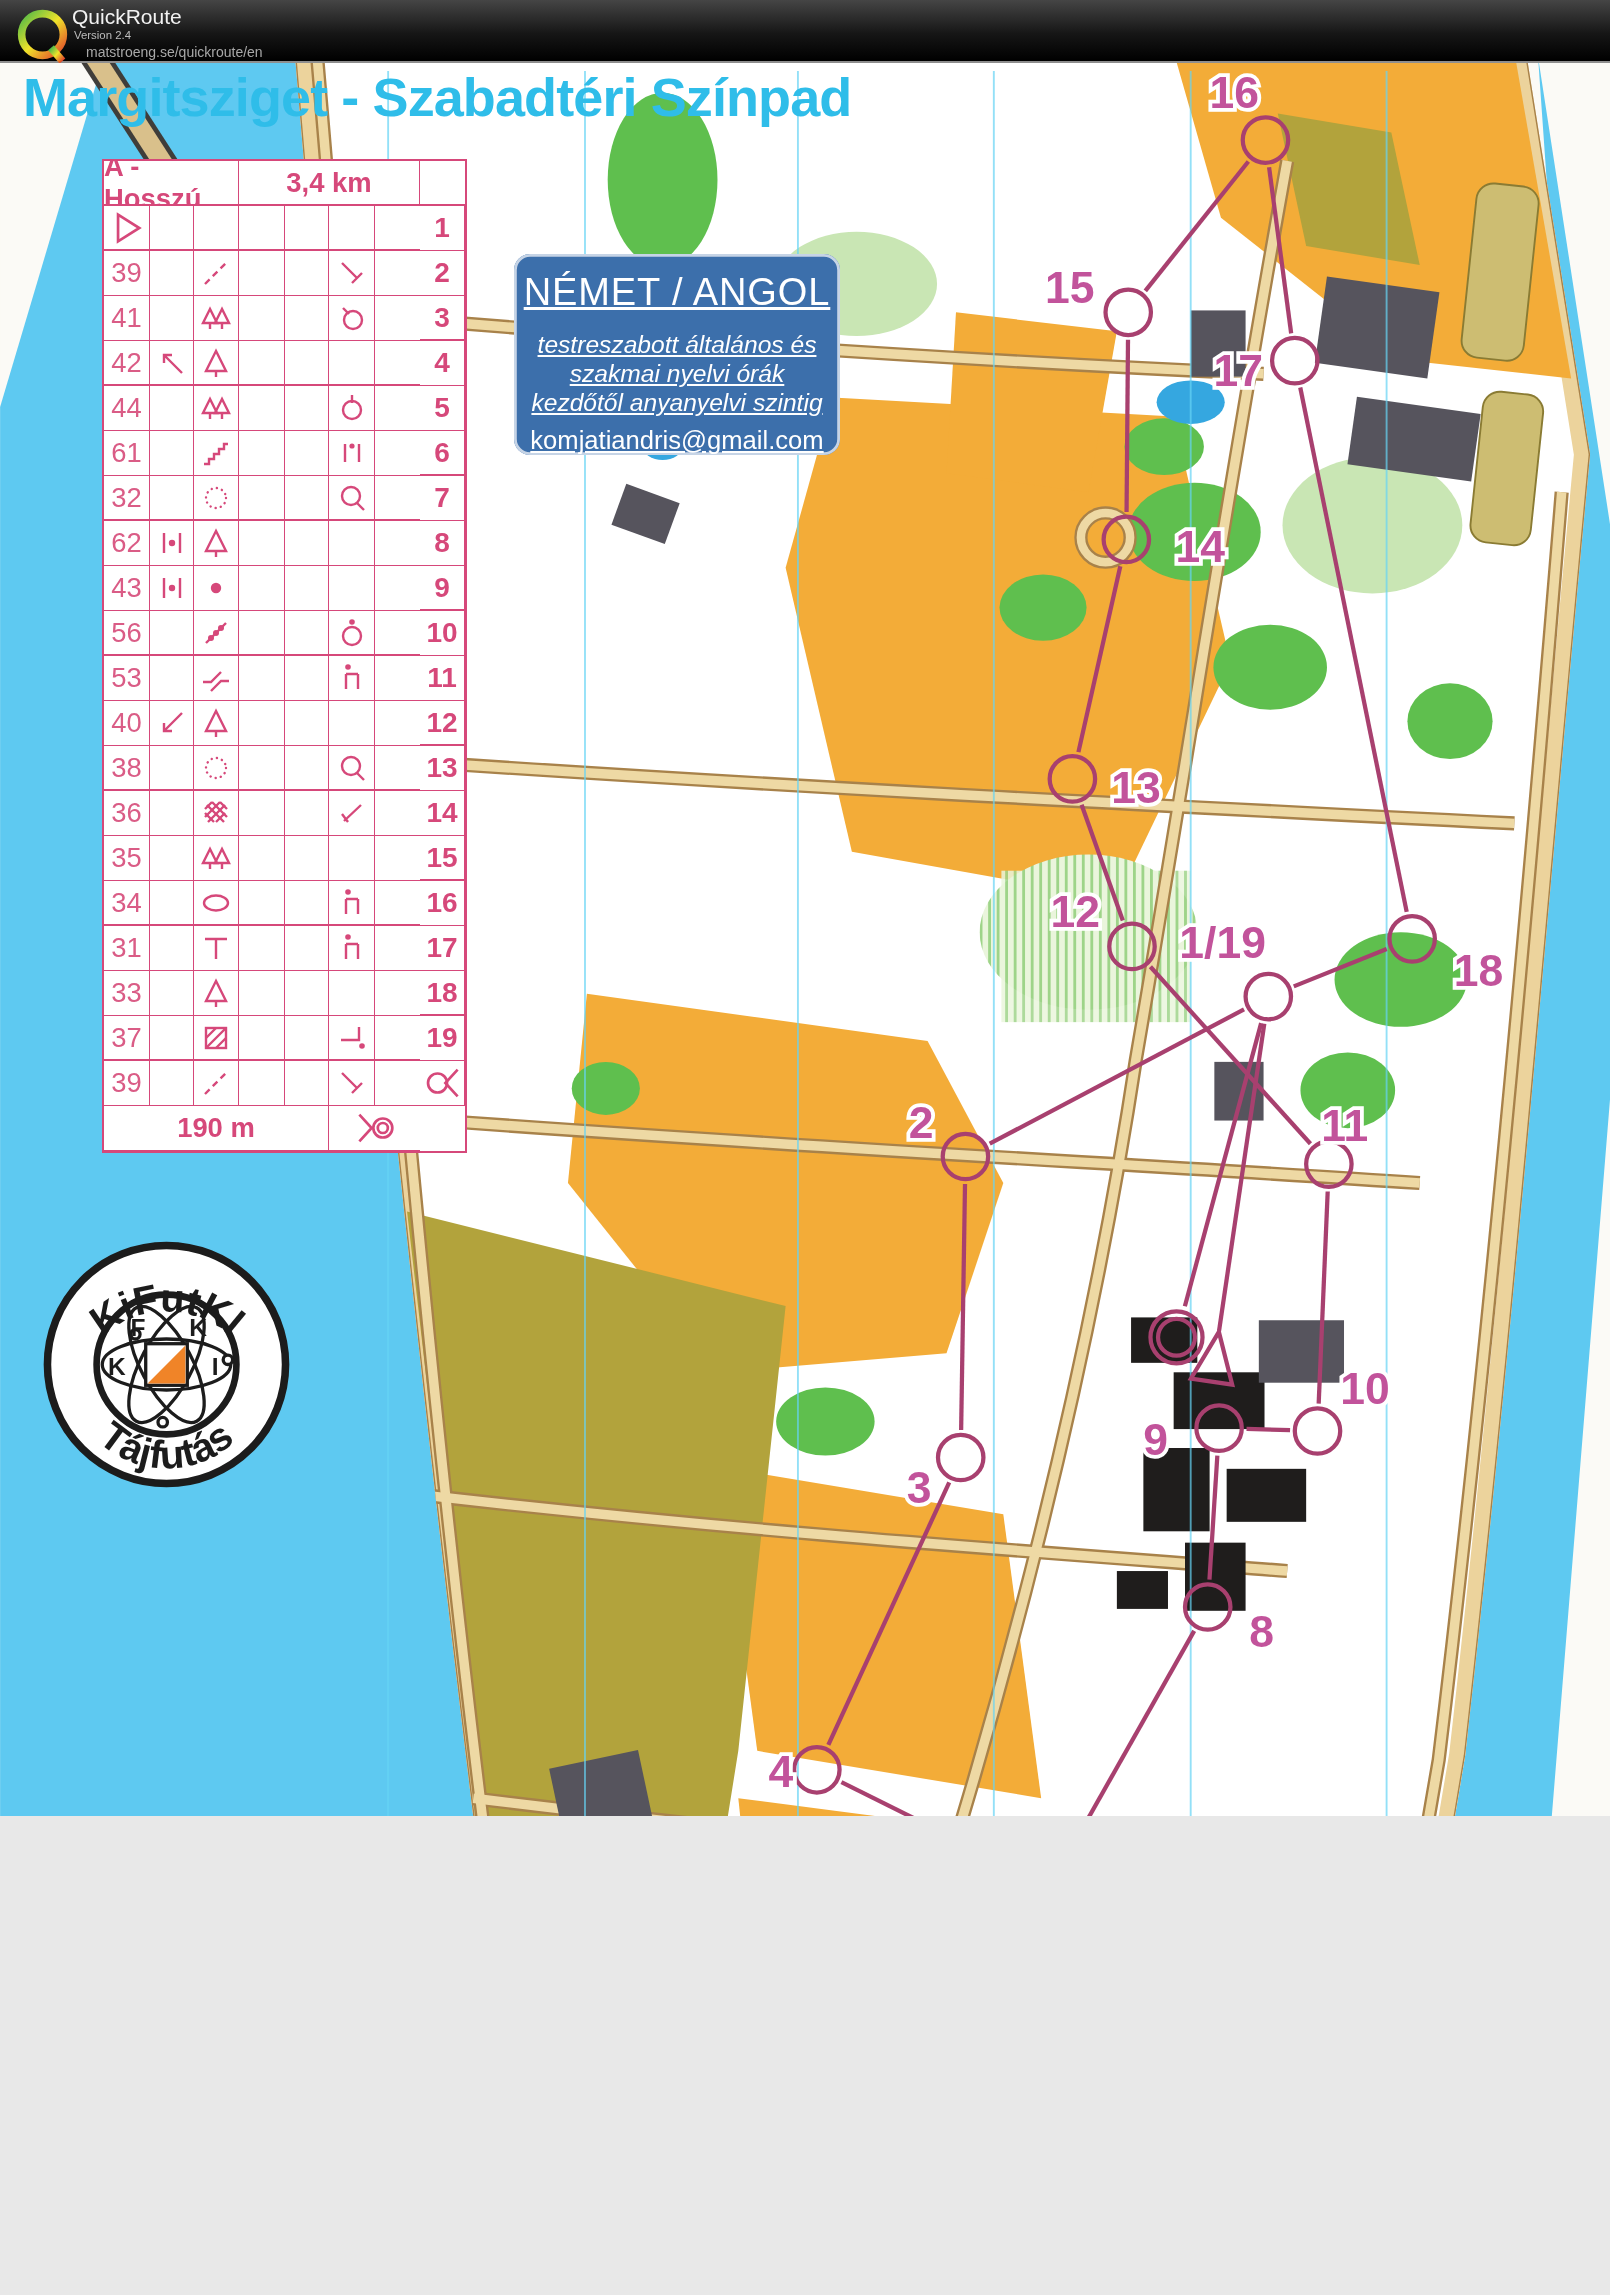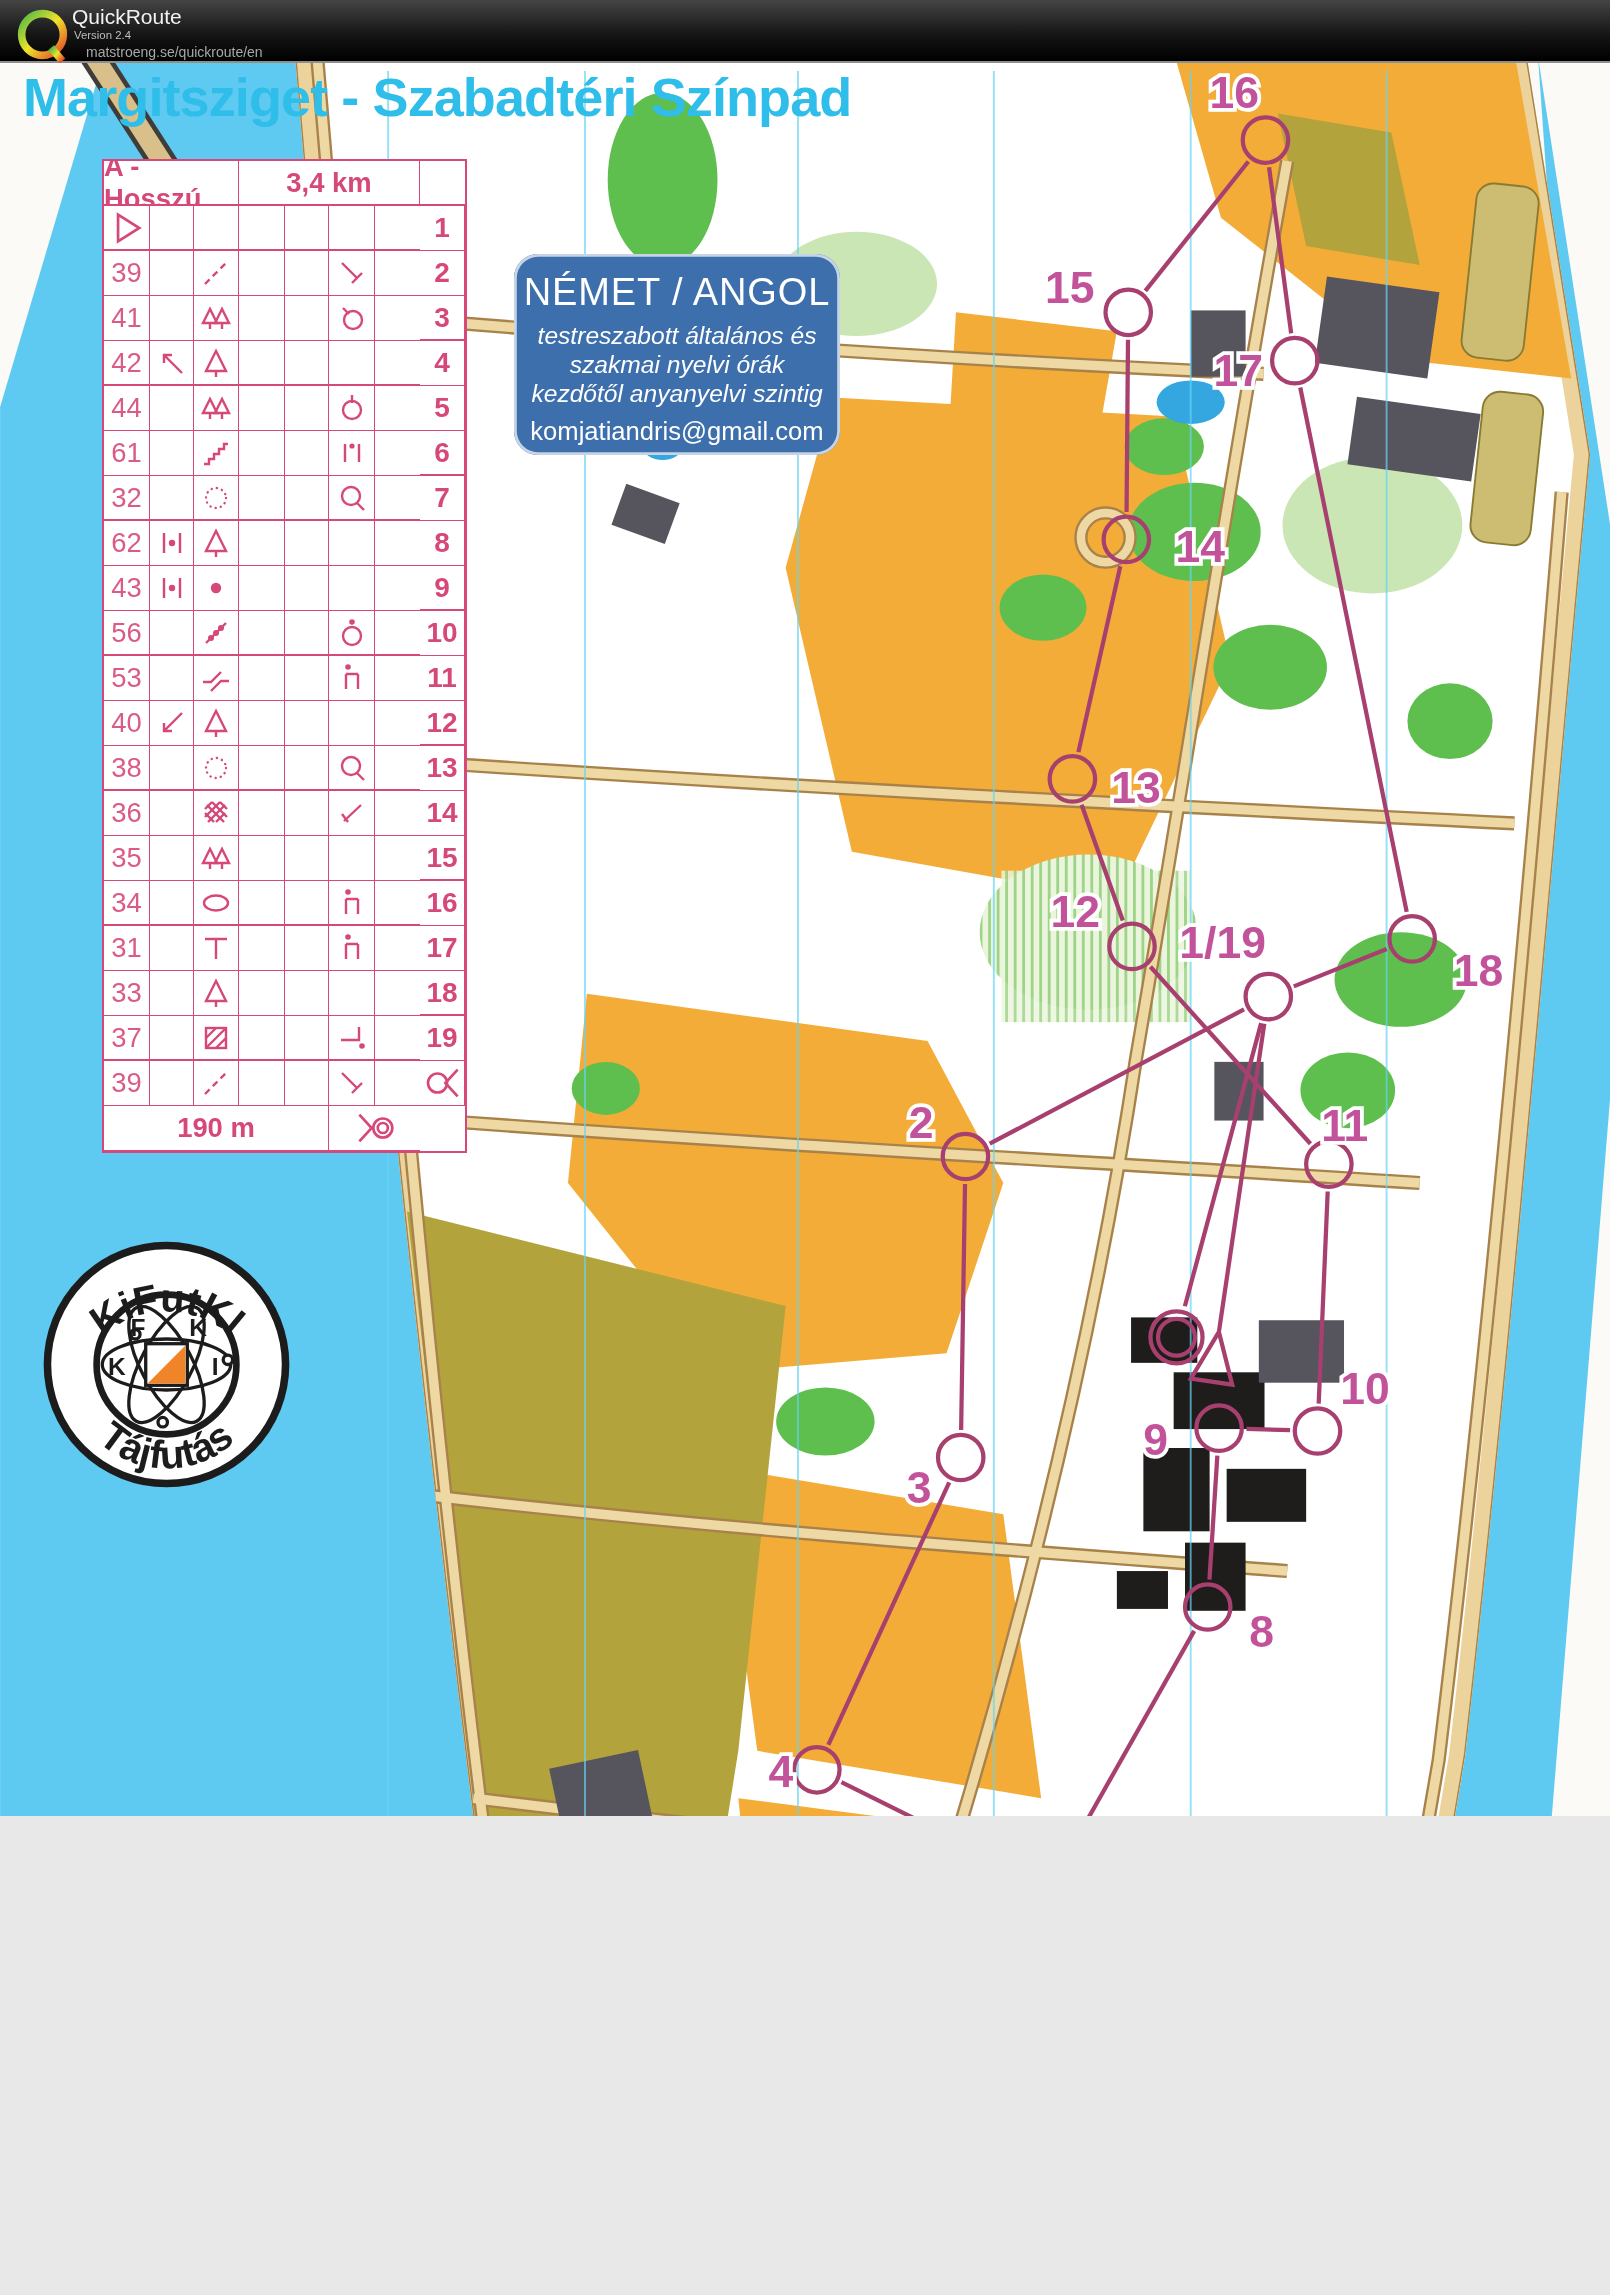--- a/index.html
+++ b/index.html
@@ -13,24 +13,24 @@
   #appbar .appname{position:absolute;left:72px;top:4.7px;font-size:21px;color:#f2f2f2;}
   #appbar .appver{position:absolute;left:74px;top:29px;font-size:11.4px;color:#bdbdbd;}
   #appbar .appurl{position:absolute;left:74px;top:44px;font-size:14px;color:#a8a8a8;margin-left:12px;}
   
   #maptitle{position:absolute;left:23px;top:66px;font-size:54px;font-weight:bold;
             color:#2fbde9;letter-spacing:-0.9px;z-index:30;}
   #scaletext{position:absolute;left:502px;top:159px;font-size:55px;font-weight:bold;
              color:#2fbde9;letter-spacing:5.7px;z-index:30;}
   
   #adbox{position:absolute;left:514px;top:254px;width:326px;height:201px;background:#3c6fab;
-         border-radius:24px;z-index:30;color:#fff;text-align:center;
-         box-shadow:0 0 0 2.8px #c6d4e6 inset;}
+         border-radius:16px;z-index:30;color:#fff;text-align:center;
+         box-shadow:0 0 0 2.8px #c6d4e6 inset;text-decoration:underline;}
   #adbox .adtitle{margin-top:17px;font-size:38px;letter-spacing:0.9px;}
-  #adbox .adsub{font-size:24.6px;font-style:italic;line-height:29px;margin-top:7px;}
+  #adbox .adsub{font-size:24.6px;font-style:italic;line-height:29px;margin-top:16px;}
   #adbox .admail{font-size:25.6px;margin-top:8.5px;}
   
   #card{position:absolute;left:102px;top:159px;z-index:30;background:#fff;
         display:grid;grid-template-columns:46px 44px 45px 46px 44px 46px 45px 45px;
         grid-auto-rows:45px;border:2.8px solid #d6487a;box-sizing:border-box;}
   #card .cell{border-right:1.5px solid #d6487a;border-bottom:1.5px solid #d6487a;
         display:flex;align-items:center;justify-content:center;color:#d6487a;overflow:hidden;}
   #card .cell.last{border-right:none;}
   #card .cell.thick{border-bottom:2.8px solid #d6487a;}
   #card .num{font-weight:bold;font-size:28px;}

